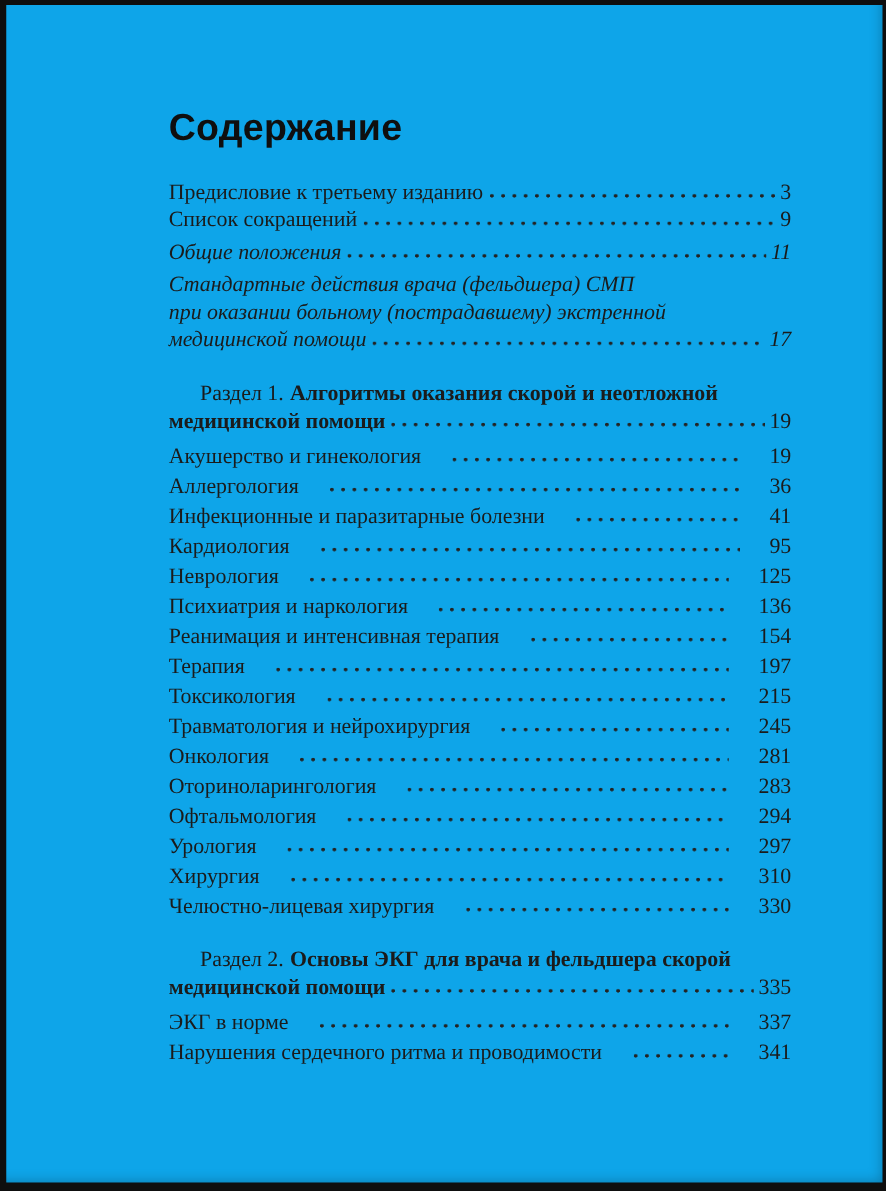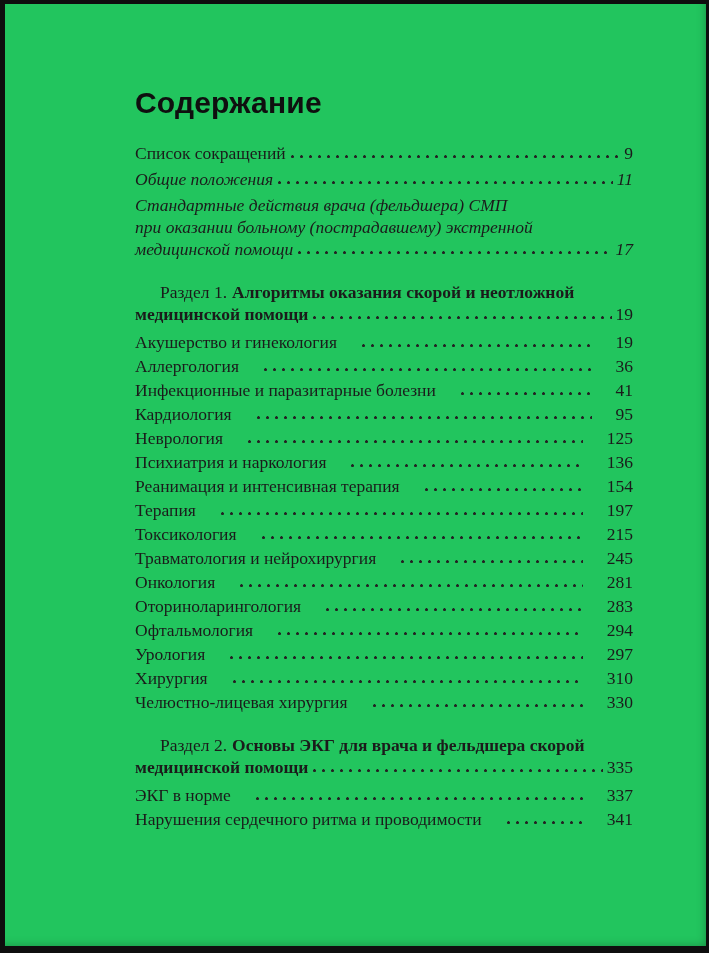--- a/index.html
+++ b/index.html
@@ -5,21 +5,21 @@
   html, body { margin: 0; padding: 0; }
   body {
     width: 709px; height: 953px;
     background: #0e0e0e;
     position: relative;
     overflow: hidden;
   }
   .page {
     position: absolute;
     left: 5px; top: 4px; right: 3px; bottom: 7px;
-    background: #22c55e;
+    background: #0ea5e9;
     box-shadow: inset -8px -8px 10px -8px rgba(0,0,0,0.28);
   }
   .content {
     position: absolute;
     left: 130px; top: 82px;
     width: 498px;
     color: #1b1b1b;
     font-family: "Liberation Serif", serif;
     font-size: 17.5px;
   }
@@ -60,20 +60,25 @@
 </style>
 </head>
 <body>
 
 <div class="page">
   <div class="content">
 
     <h1 class="doc-title">Содержание</h1>
 
     <div class="row">
+      <span class="lbl">Предисловие к третьему изданию</span>
+      <span class="leader"></span>
+      <span class="pg">3</span>
+    </div>
+    <div class="row">
       <span class="lbl">Список сокращений</span>
       <span class="leader"></span>
       <span class="pg">9</span>
     </div>
     <div class="row gap-sm">
       <span class="lbl">Общие положения</span>
       <span class="leader"></span>
       <span class="pg">11</span>
     </div>
     <div class="gap-sm">

